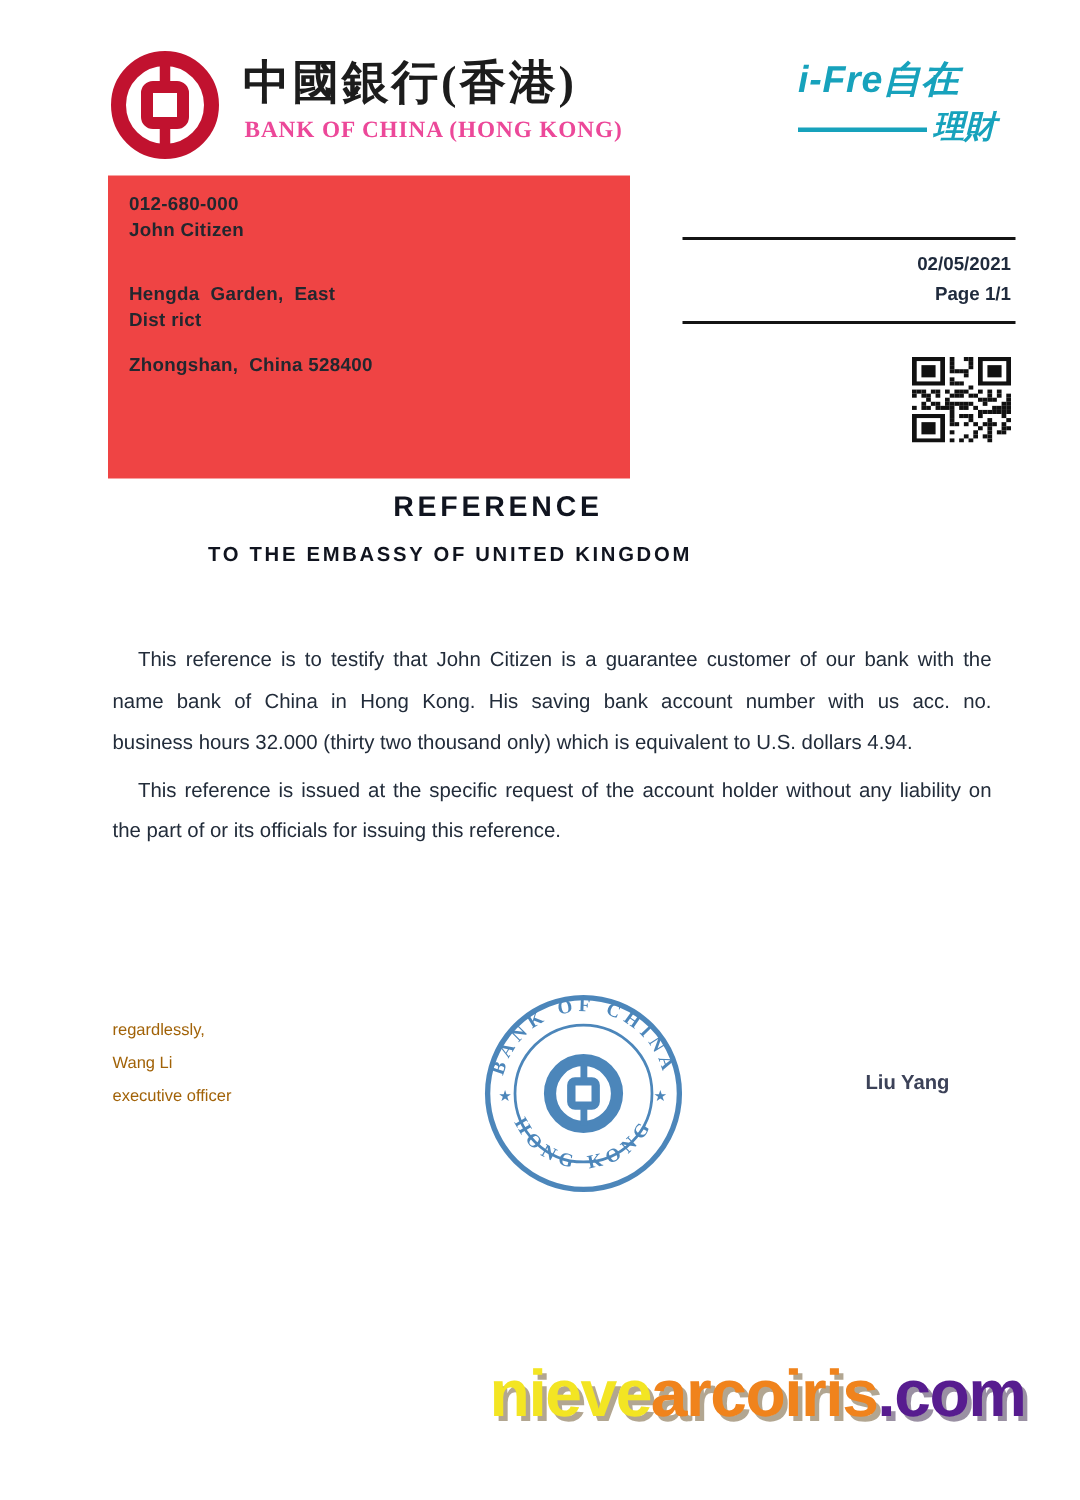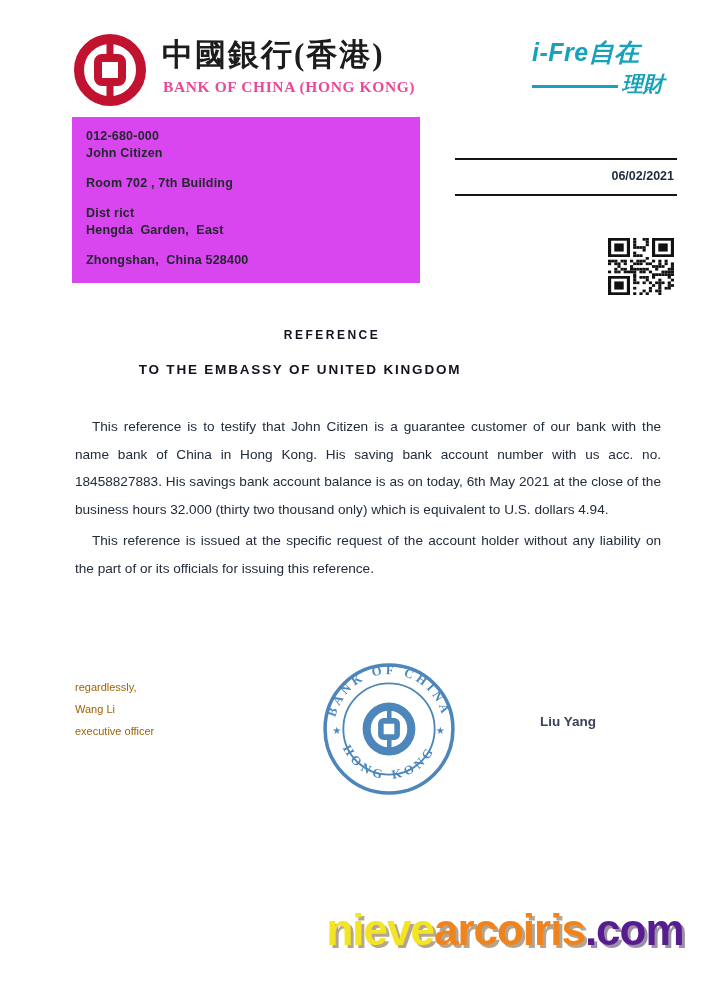--- a/index.html
+++ b/index.html
@@ -22,62 +22,62 @@
     font-size:15.5px;font-weight:bold;color:#ec4899;letter-spacing:.6px;white-space:nowrap;
   }
   .ifre{position:absolute;left:532px;top:36px;width:132px;color:#17a2bc;
     font-style:italic;font-weight:bold;}
   .ifre-line1{font-size:25px;letter-spacing:.5px;white-space:nowrap;}
   .ifre-row2{display:flex;align-items:center;margin-top:1px;}
   .ifre-rule{flex:1 1 auto;height:3px;background:#17a2bc;margin-right:4px;margin-top:4px;}
   .ifre-line2{font-size:21px;white-space:nowrap;}
   
   .addr{
-    position:absolute;left:72px;top:117px;width:348px;height:166px;
-    background:#d946ef;box-sizing:border-box;padding:11px 0 0 14px;
+    position:absolute;left:72px;top:117px;width:348px;height:202px;
+    background:#ef4444;box-sizing:border-box;padding:11px 0 0 14px;
   }
   .addr .line{
     font-size:12.5px;font-weight:bold;color:#23272e;line-height:17px;
     white-space:pre;letter-spacing:.2px;
   }
   .addr .gap{height:13px;}
   
   .docinfo{
     position:absolute;left:455px;top:158px;width:222px;
     border-top:2.5px solid #141414;border-bottom:2.5px solid #141414;
     box-sizing:border-box;padding:6px 3px 8px 0;text-align:right;
   }
   .docinfo .line{font-size:12.5px;font-weight:bold;color:#1f2a3c;line-height:20px;}
   
   .qr{position:absolute;left:608px;top:238px;width:66px;height:57px;}
   
   .doc-title{
     position:absolute;left:0;top:328px;width:664px;text-align:center;
-    font-size:12px;font-weight:bold;letter-spacing:2.5px;color:#10141f;
+    font-size:19px;font-weight:bold;letter-spacing:2.5px;color:#10141f;
   }
   .doc-subtitle{
     position:absolute;left:0;top:362px;width:600px;text-align:center;
     font-size:13.5px;font-weight:bold;letter-spacing:1.8px;color:#10141f;
   }
   
-  .body-text{position:absolute;left:75px;top:413px;width:586px;}
+  .body-text{position:absolute;left:75px;top:426px;width:586px;}
   .body-text .bline{
     font-size:13.6px;line-height:27.5px;color:#222c3a;white-space:nowrap;
   }
   .jline{text-align:justify;text-align-last:justify;white-space:normal !important;}
   .indent{text-indent:17px;}
   .p2{margin-top:4px;}
   
   .sig{position:absolute;left:75px;top:676px;}
   .sig .line{font-size:11px;color:#a16207;line-height:22px;}
   
   .stamp{position:absolute;left:320px;top:660px;width:138px;height:138px;opacity:.92;}
   
   .countersign{
-    position:absolute;left:540px;top:714px;width:130px;text-align:left;
+    position:absolute;left:540px;top:714px;width:130px;text-align:center;
     font-size:13.5px;font-weight:bold;color:#3c4258;
   }
   
   .watermark{
     position:absolute;left:295px;top:905px;width:420px;text-align:center;
     font-size:44px;font-weight:bold;letter-spacing:-1px;white-space:nowrap;
     text-shadow:3px 3px 0 rgba(84,58,10,.45);
   }
   .wm1{color:#f3e523;text-align:right;}
   .wm2{color:#f0831c;}
@@ -102,30 +102,30 @@
     <div class="ifre-row2">
       <div class="ifre-rule"></div>
       <div class="ifre-line2">理財</div>
     </div>
   </div>
 
   <div class="addr">
     <div class="line">012-680-000</div>
     <div class="line">John Citizen</div>
     <div class="gap"></div>
-    <div class="line">Room 702 , 7th Building</div>
     <div class="gap"></div>
+    <div class="line">Hengda  Garden,  East</div>
     <div class="line">Dist rict</div>
-    <div class="line">Hengda  Garden,  East</div>
     <div class="gap"></div>
     <div class="line">Zhongshan,  China 528400</div>
   </div>
 
   <div class="docinfo">
-    <div class="line">06/02/2021</div>
+    <div class="line">02/05/2021</div>
+    <div class="line">Page 1/1</div>
   </div>
 
   <svg class="qr" viewBox="0 0 21 21" preserveAspectRatio="none" xmlns="http://www.w3.org/2000/svg">
     <g>
       <rect x="0" y="0" width="7" height="7" fill="#111"></rect>
         <rect x="1" y="1" width="5" height="5" fill="#fff"></rect>
         <rect x="2" y="2" width="3" height="3" fill="#111"></rect>
       <rect x="14" y="0" width="7" height="7" fill="#111"></rect>
         <rect x="15" y="1" width="5" height="5" fill="#fff"></rect>
         <rect x="16" y="2" width="3" height="3" fill="#111"></rect>
@@ -254,21 +254,20 @@
       </g>
   </svg>
 
   <div class="doc-title">REFERENCE</div>
   <div class="doc-subtitle">TO THE EMBASSY OF UNITED KINGDOM</div>
 
   <div class="body-text">
     <div>
       <div class="bline jline indent">This reference is to testify that John Citizen is a guarantee customer of our bank with the</div>
       <div class="bline jline">name bank of China in Hong Kong. His saving bank account number with us acc. no.</div>
-      <div class="bline jline">18458827883. His savings bank account balance is as on today, 6th May 2021 at the close of the</div>
       <div class="bline">business hours 32.000 (thirty two thousand only) which is equivalent to U.S. dollars 4.94.</div>
     </div>
     <div class="p2">
       <div class="bline jline indent">This reference is issued at the specific request of the account holder without any liability on</div>
       <div class="bline">the part of or its officials for issuing this reference.</div>
     </div>
   </div>
 
   <div class="sig">
     <div class="line">regardlessly,</div>

